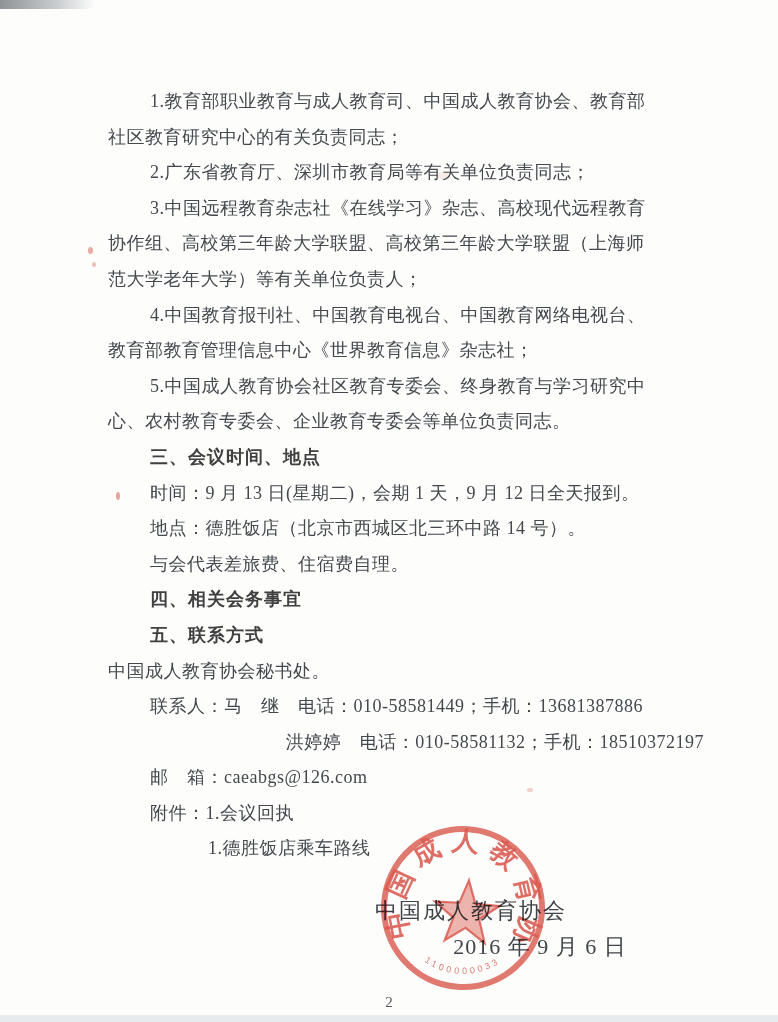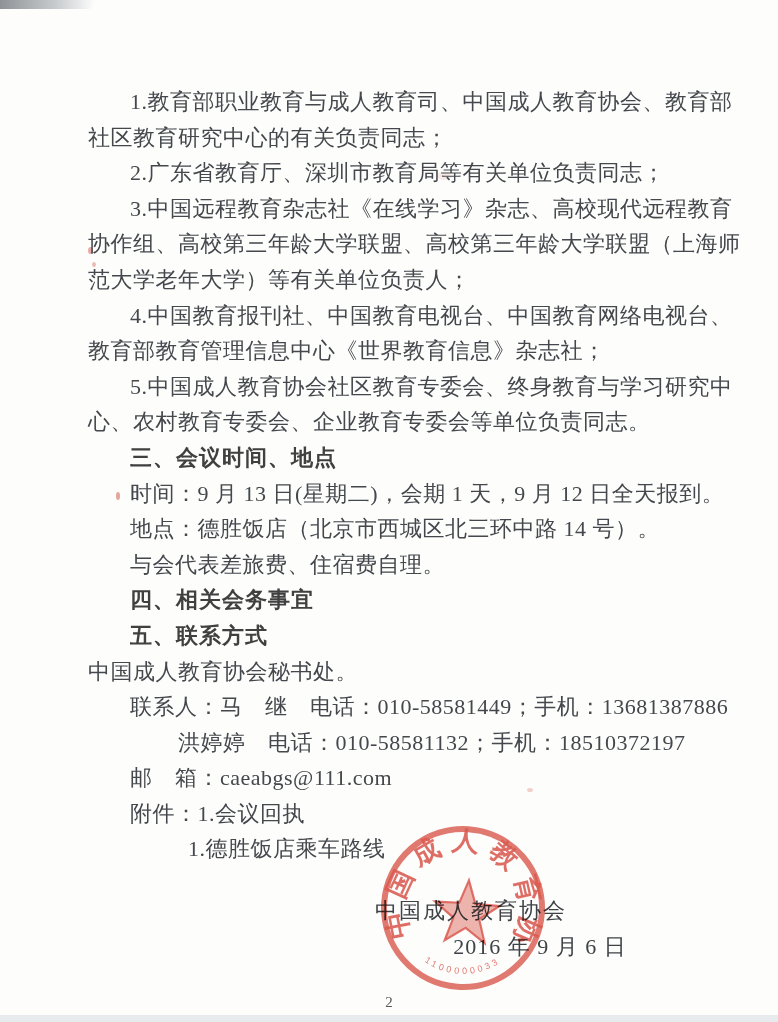--- a/index.html
+++ b/index.html
@@ -9,41 +9,41 @@
     font-family:"Liberation Serif","DejaVu Serif",serif;
     position:relative;
     overflow:hidden;
   }
   .page{
     position:absolute;inset:0;
     background:#fdfdfc;
   }
   .textblock{
     position:absolute;
-    left:88px;top:84px;
+    left:108px;top:84px;
     width:596px;
     color:#44484c;
-    font-size:22px;
+    font-size:18px;
     letter-spacing:0.5px;
   }
   .line{
     height:35.6px;
     line-height:35.6px;
     white-space:nowrap;
   }
   .line.para{text-indent:42px;}
   .line.wrap{text-indent:0;}
   .line.head{
     text-indent:42px;
     font-weight:700;
     font-family:"Liberation Sans","DejaVu Sans",sans-serif;
     color:#404040;
     letter-spacing:1px;
   }
-  .line.hang2{padding-left:90px;}
+  .line.hang2{padding-left:90px;text-align:right;}
   .line.hang3{padding-left:100px;}
   .signature{
     position:absolute;
     left:100px;top:893px;
     width:596px;
     color:#3f4347;
     font-size:22px;
   }
   .sig-line{height:36px;line-height:36px;white-space:nowrap;}
   .sig-org{padding-left:275px;letter-spacing:2px;}
@@ -106,21 +106,21 @@
       <div class="line wrap">心、农村教育专委会、企业教育专委会等单位负责同志。</div>
       <div class="line head">三、会议时间、地点</div>
       <div class="line para">时间：9 月 13 日(星期二)，会期 1 天，9 月 12 日全天报到。</div>
       <div class="line para">地点：德胜饭店（北京市西城区北三环中路 14 号）。</div>
       <div class="line para">与会代表差旅费、住宿费自理。</div>
       <div class="line head">四、相关会务事宜</div>
       <div class="line head">五、联系方式</div>
       <div class="line wrap">中国成人教育协会秘书处。</div>
       <div class="line para">联系人：马　继　电话：010-58581449；手机：13681387886</div>
       <div class="line hang2">洪婷婷　电话：010-58581132；手机：18510372197</div>
-      <div class="line para">邮　箱：caeabgs@111.com</div>
+      <div class="line para">邮　箱：caeabgs@126.com</div>
       <div class="line para">附件：1.会议回执</div>
       <div class="line hang3">1.德胜饭店乘车路线</div>
     </div>
 
   <div class="signature">
     <div class="sig-line sig-org">中国成人教育协会</div>
     <div class="sig-line sig-date">2016 年 9 月 6 日</div>
   </div>
 
   <svg class="seal" viewBox="-92 -92 184 184" xmlns="http://www.w3.org/2000/svg">

